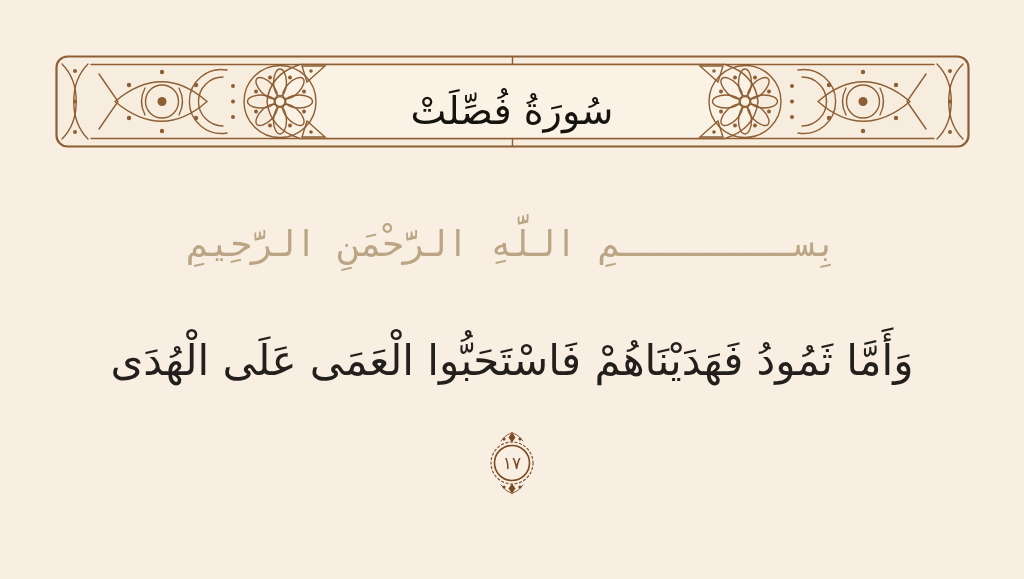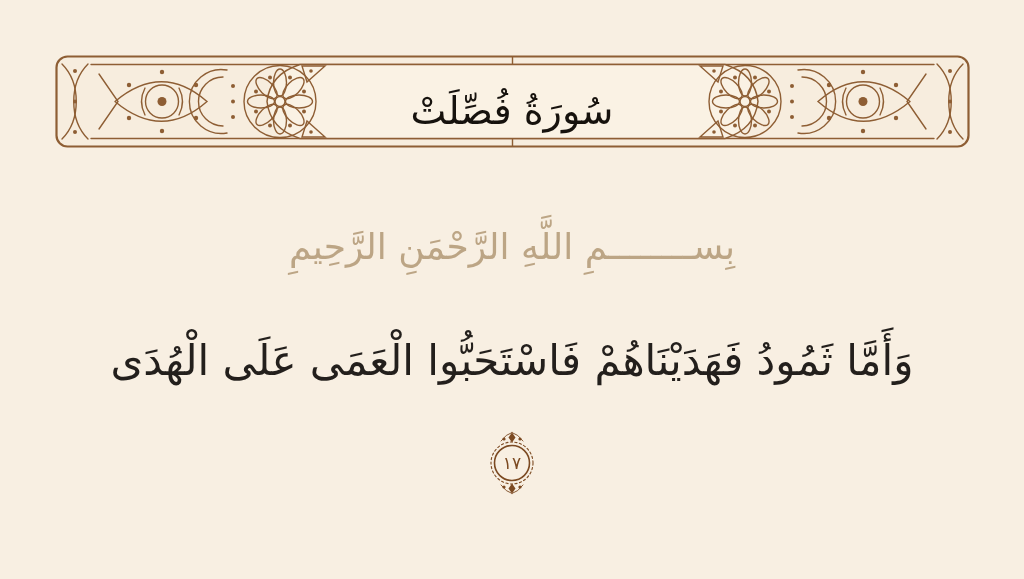--- a/index.html
+++ b/index.html
@@ -28,20 +28,21 @@
   }
 
   
   .bismillah{
     margin-top:55px;
     text-align:center;
     direction:rtl;
     font-size:36px;
     color:#BCA585;
     line-height:1.2;
+    font-family:Liberation Mono, monospace;
   }
 
   
   .verse{
     margin-top:42px;
     direction:rtl;
     color:#231F1C;
   }
   .verse-line{
     display:flex;align-items:center;justify-content:center;

